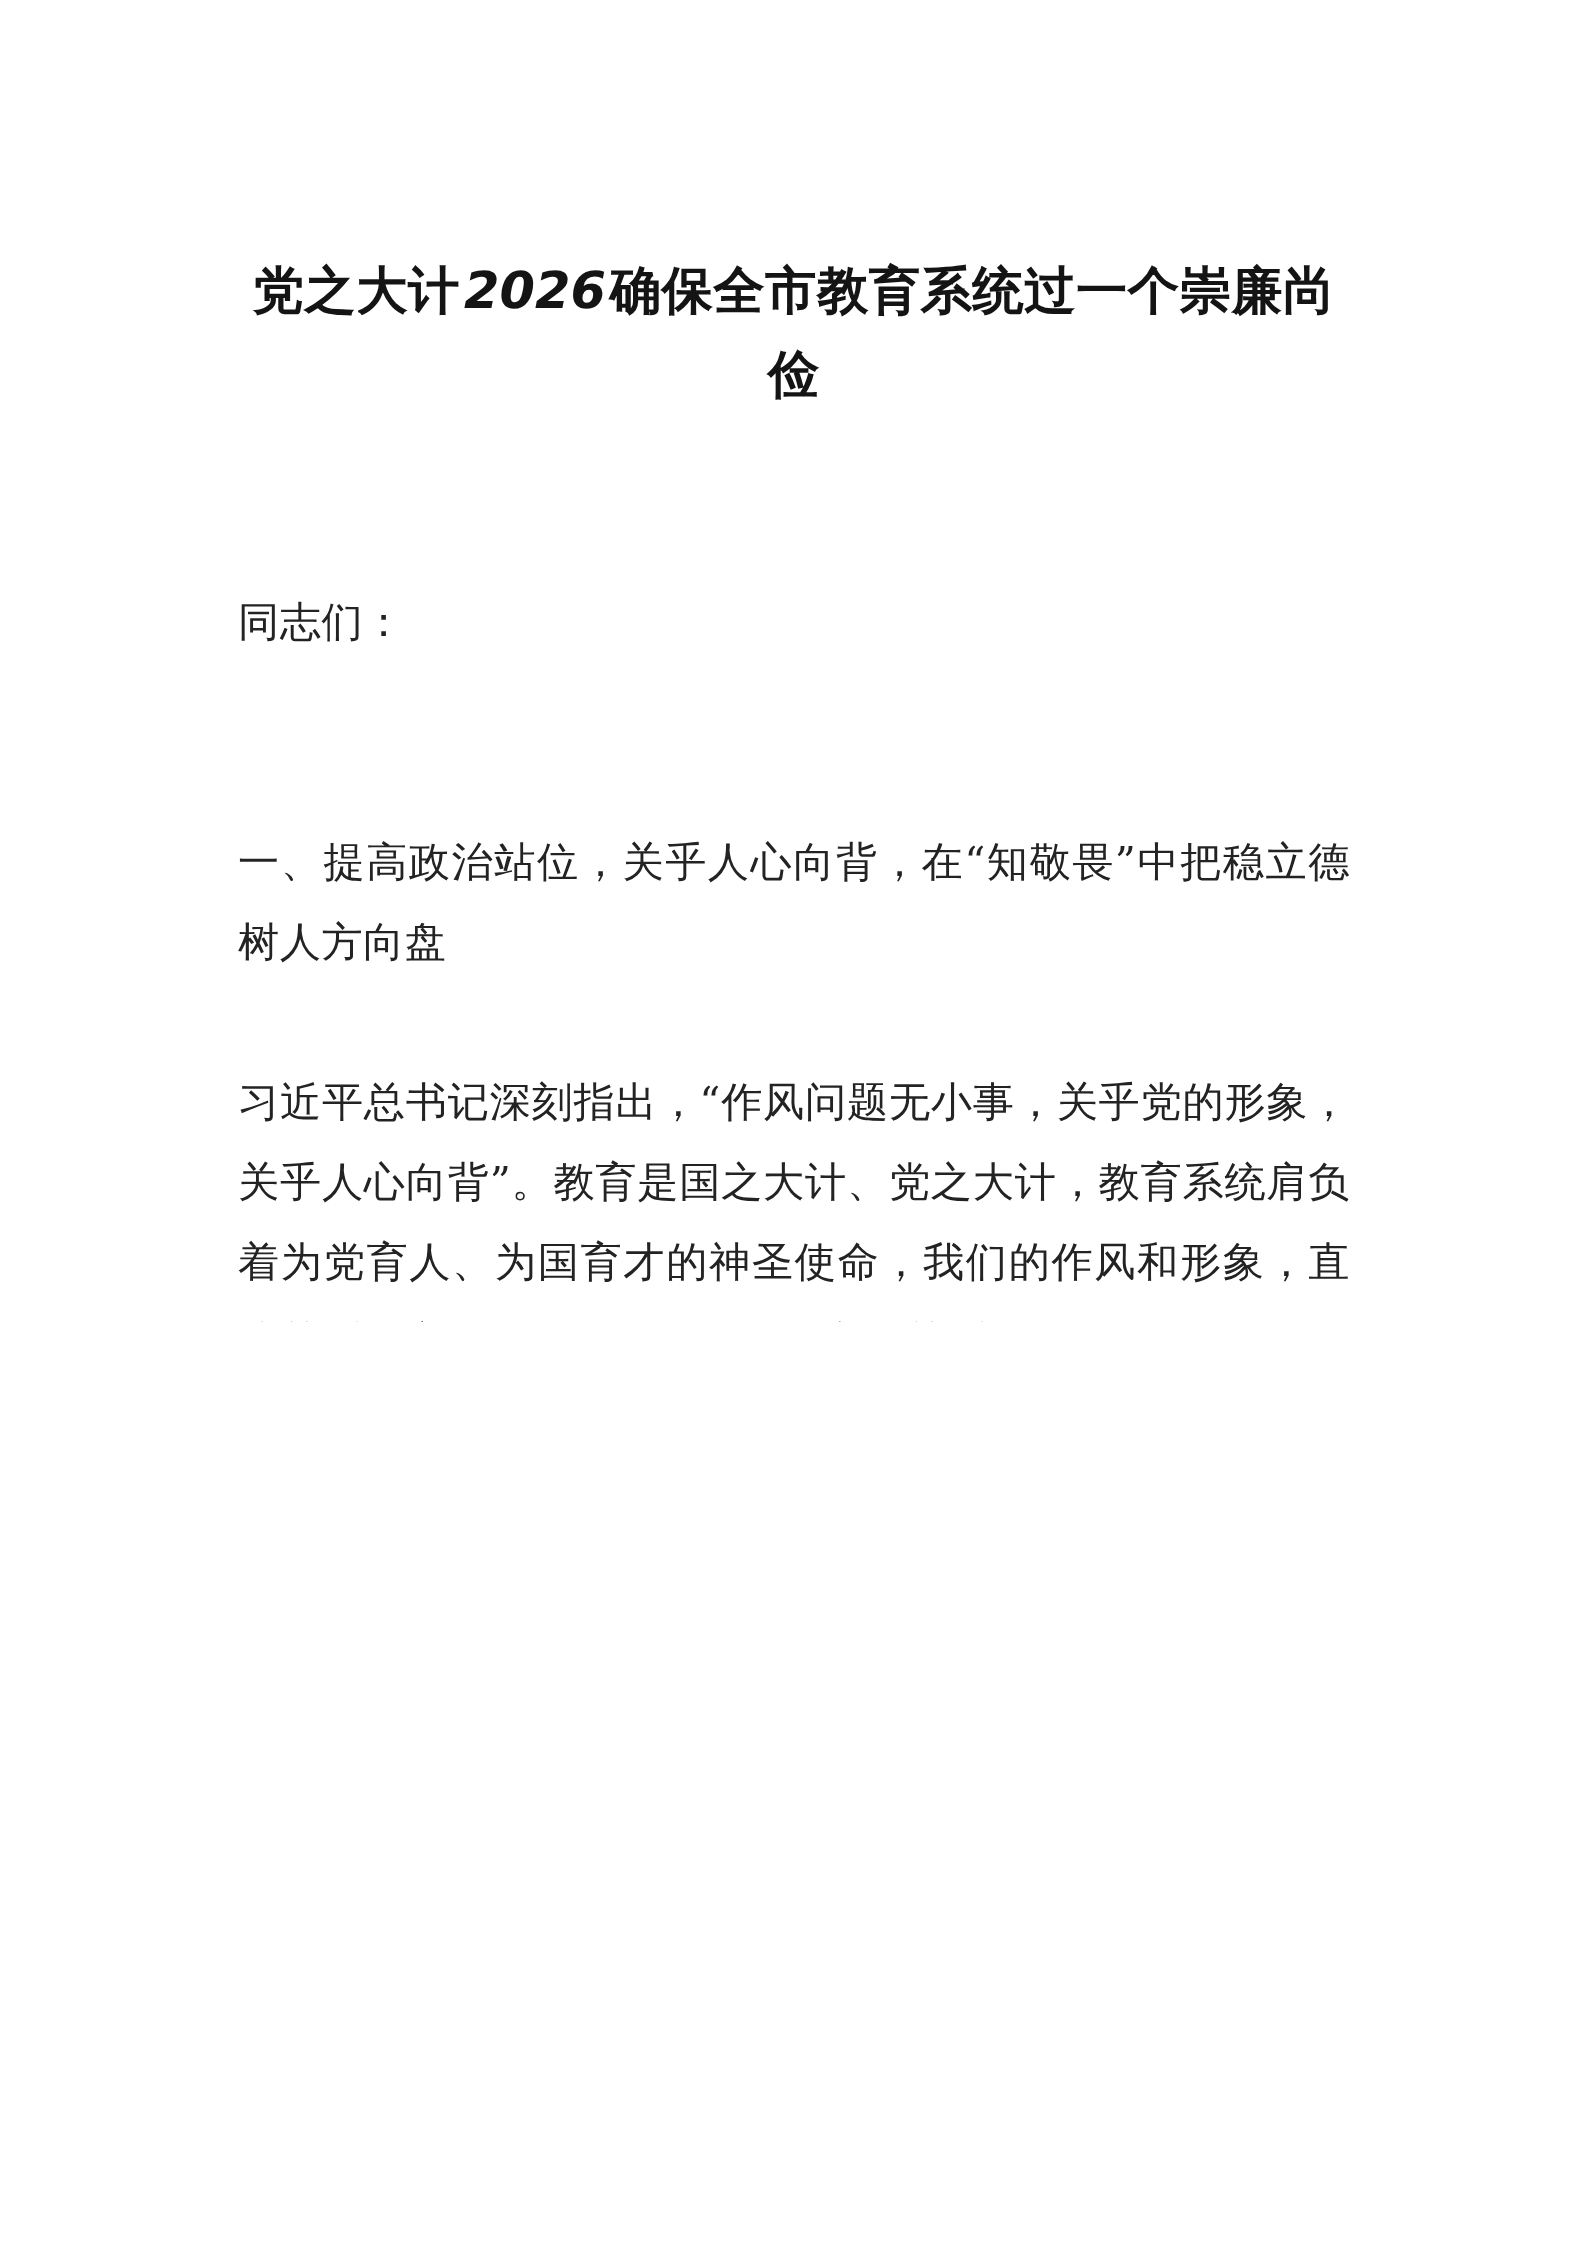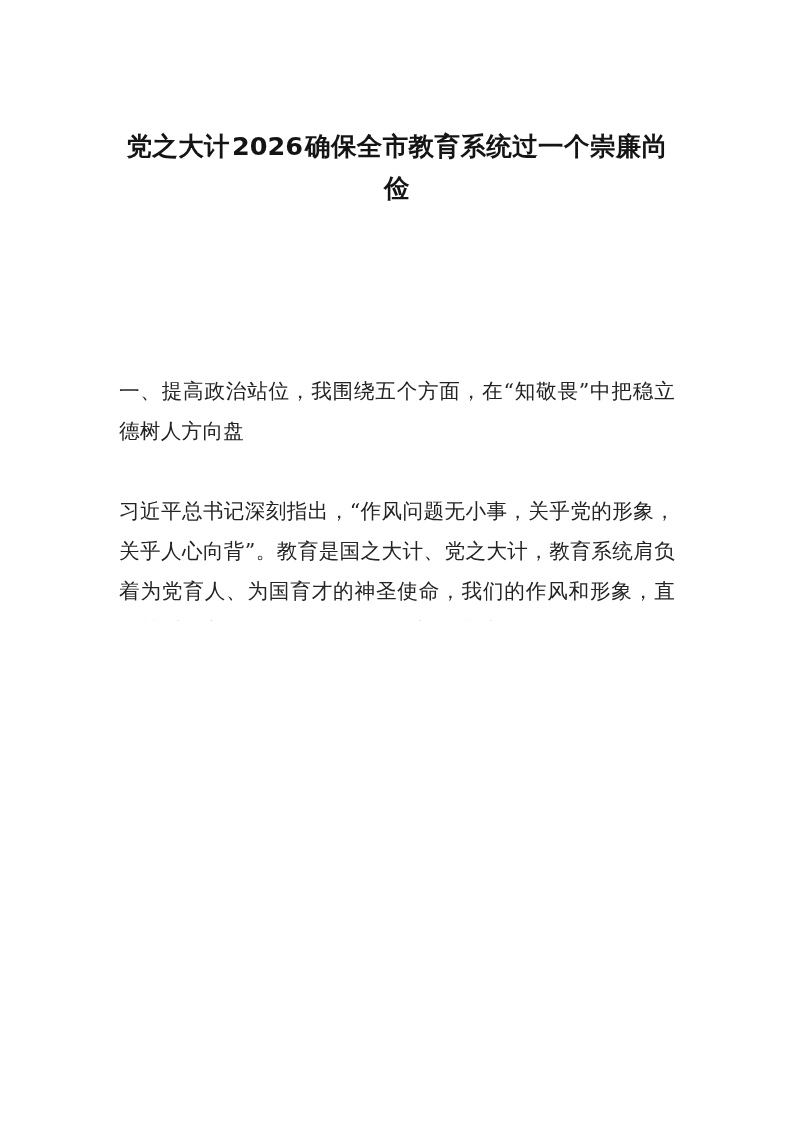--- a/index.html
+++ b/index.html
@@ -45,20 +45,21 @@
     letter-spacing: 0.4px;
     color: #141414;
     word-break: break-all;
   }
   .title-spacer-top { height: 125px; }
   .title-num {
     font-family: "DejaVu Sans", "Liberation Sans", sans-serif;
     font-weight: bold;
     letter-spacing: 0px;
     padding: 0 2px;
+    font-style: italic;
   }
 
   
   .para {
     margin: 0;
     padding: 0;
     font-family: "DejaVu Serif", "Liberation Serif", serif;
     font-size: 20.6px;
     line-height: 40px;
     text-align: justify;
@@ -84,27 +85,28 @@
 <div class="page">
 
   <div class="doc-body">
 
     <div class="title-spacer-top"></div>
 
     <h1 class="doc-title"><span>党之大计</span><span class="title-num">2026</span><span>确保全市教育系统过一个崇廉尚俭</span></h1>
 
     <div class="gap-after-title"></div>
 
+    <p class="para">同志们：</p>
 
     <div class="gap"></div>
 
 
     <div class="gap"></div>
 
-    <p class="para">一、提高政治站位，我围绕五个方面，在“知敬畏”中把稳立德树人方向盘</p>
+    <p class="para">一、提高政治站位，关乎人心向背，在“知敬畏”中把稳立德树人方向盘</p>
 
     <div class="gap"></div>
 
     <p class="para clip-bottom">习近平总书记深刻指出，“作风问题无小事，关乎党的形象，关乎人心向背”。教育是国之大计、党之大计，教育系统肩负着为党育人、为国育才的神圣使命，我们的作风和形象，直接关系到立德树人根本任务的落实，关系到社会风气的导</p>
 
   </div>
 
 </div>
 
 </body></html>

